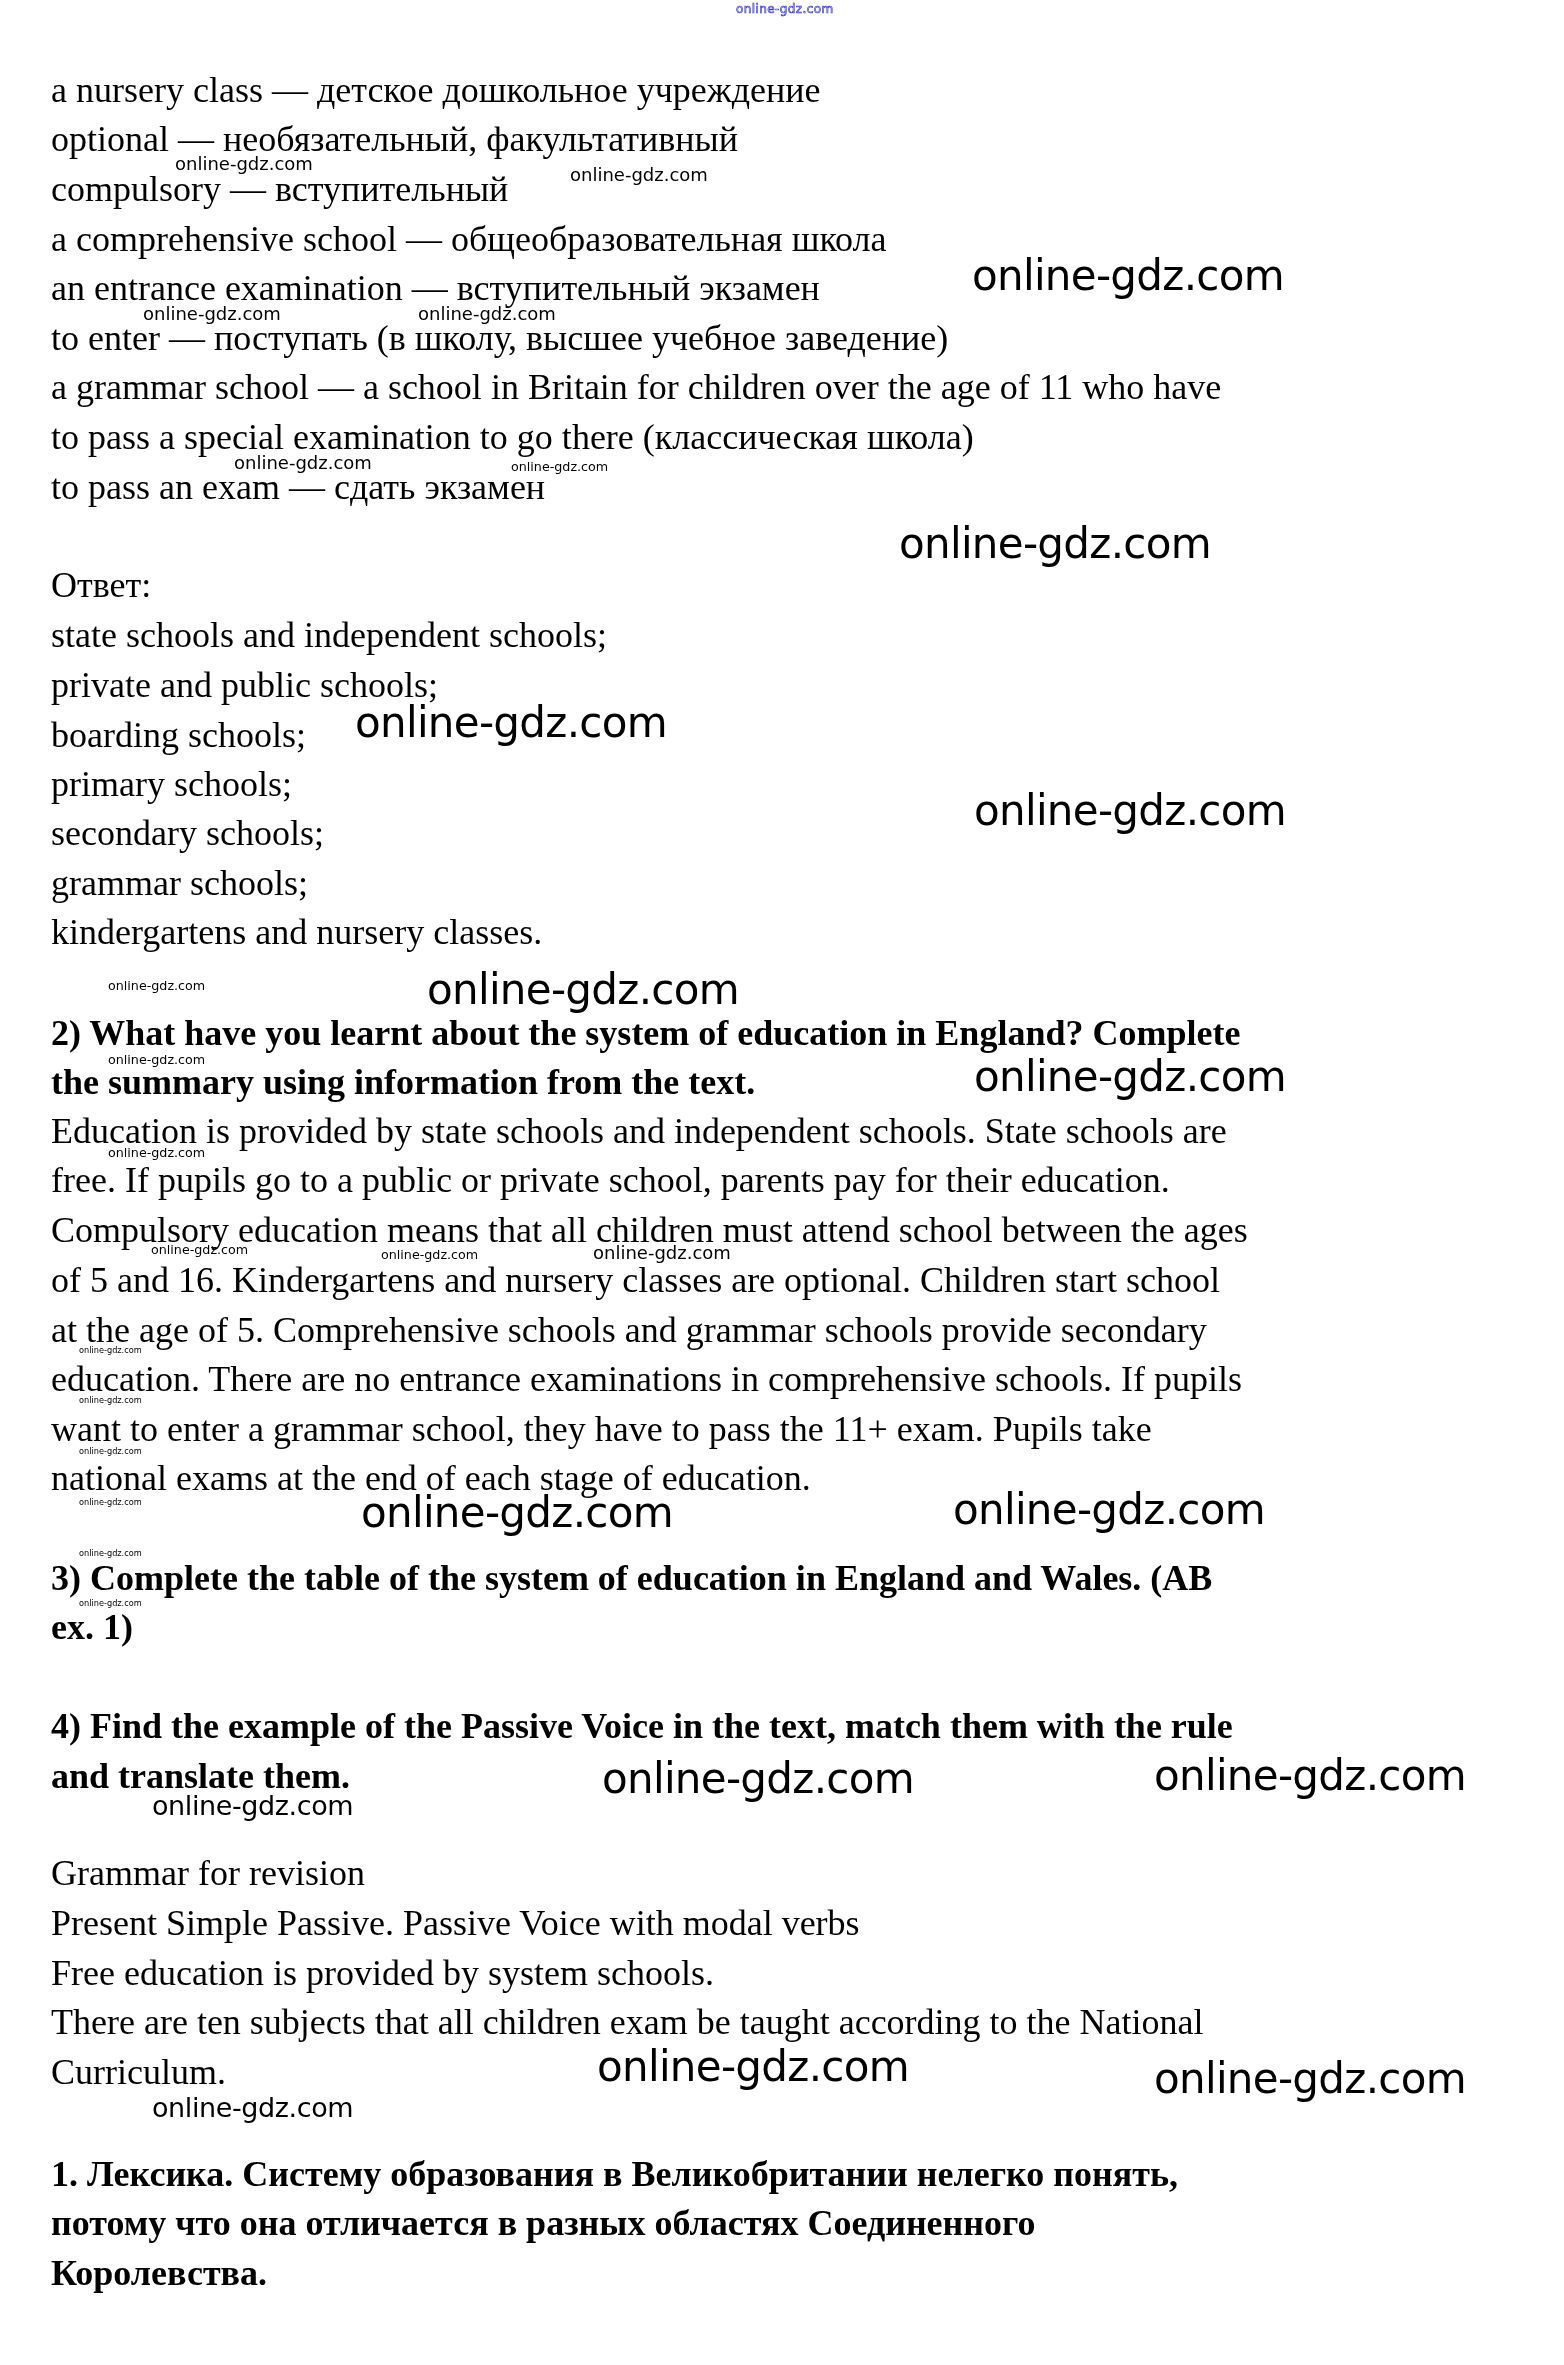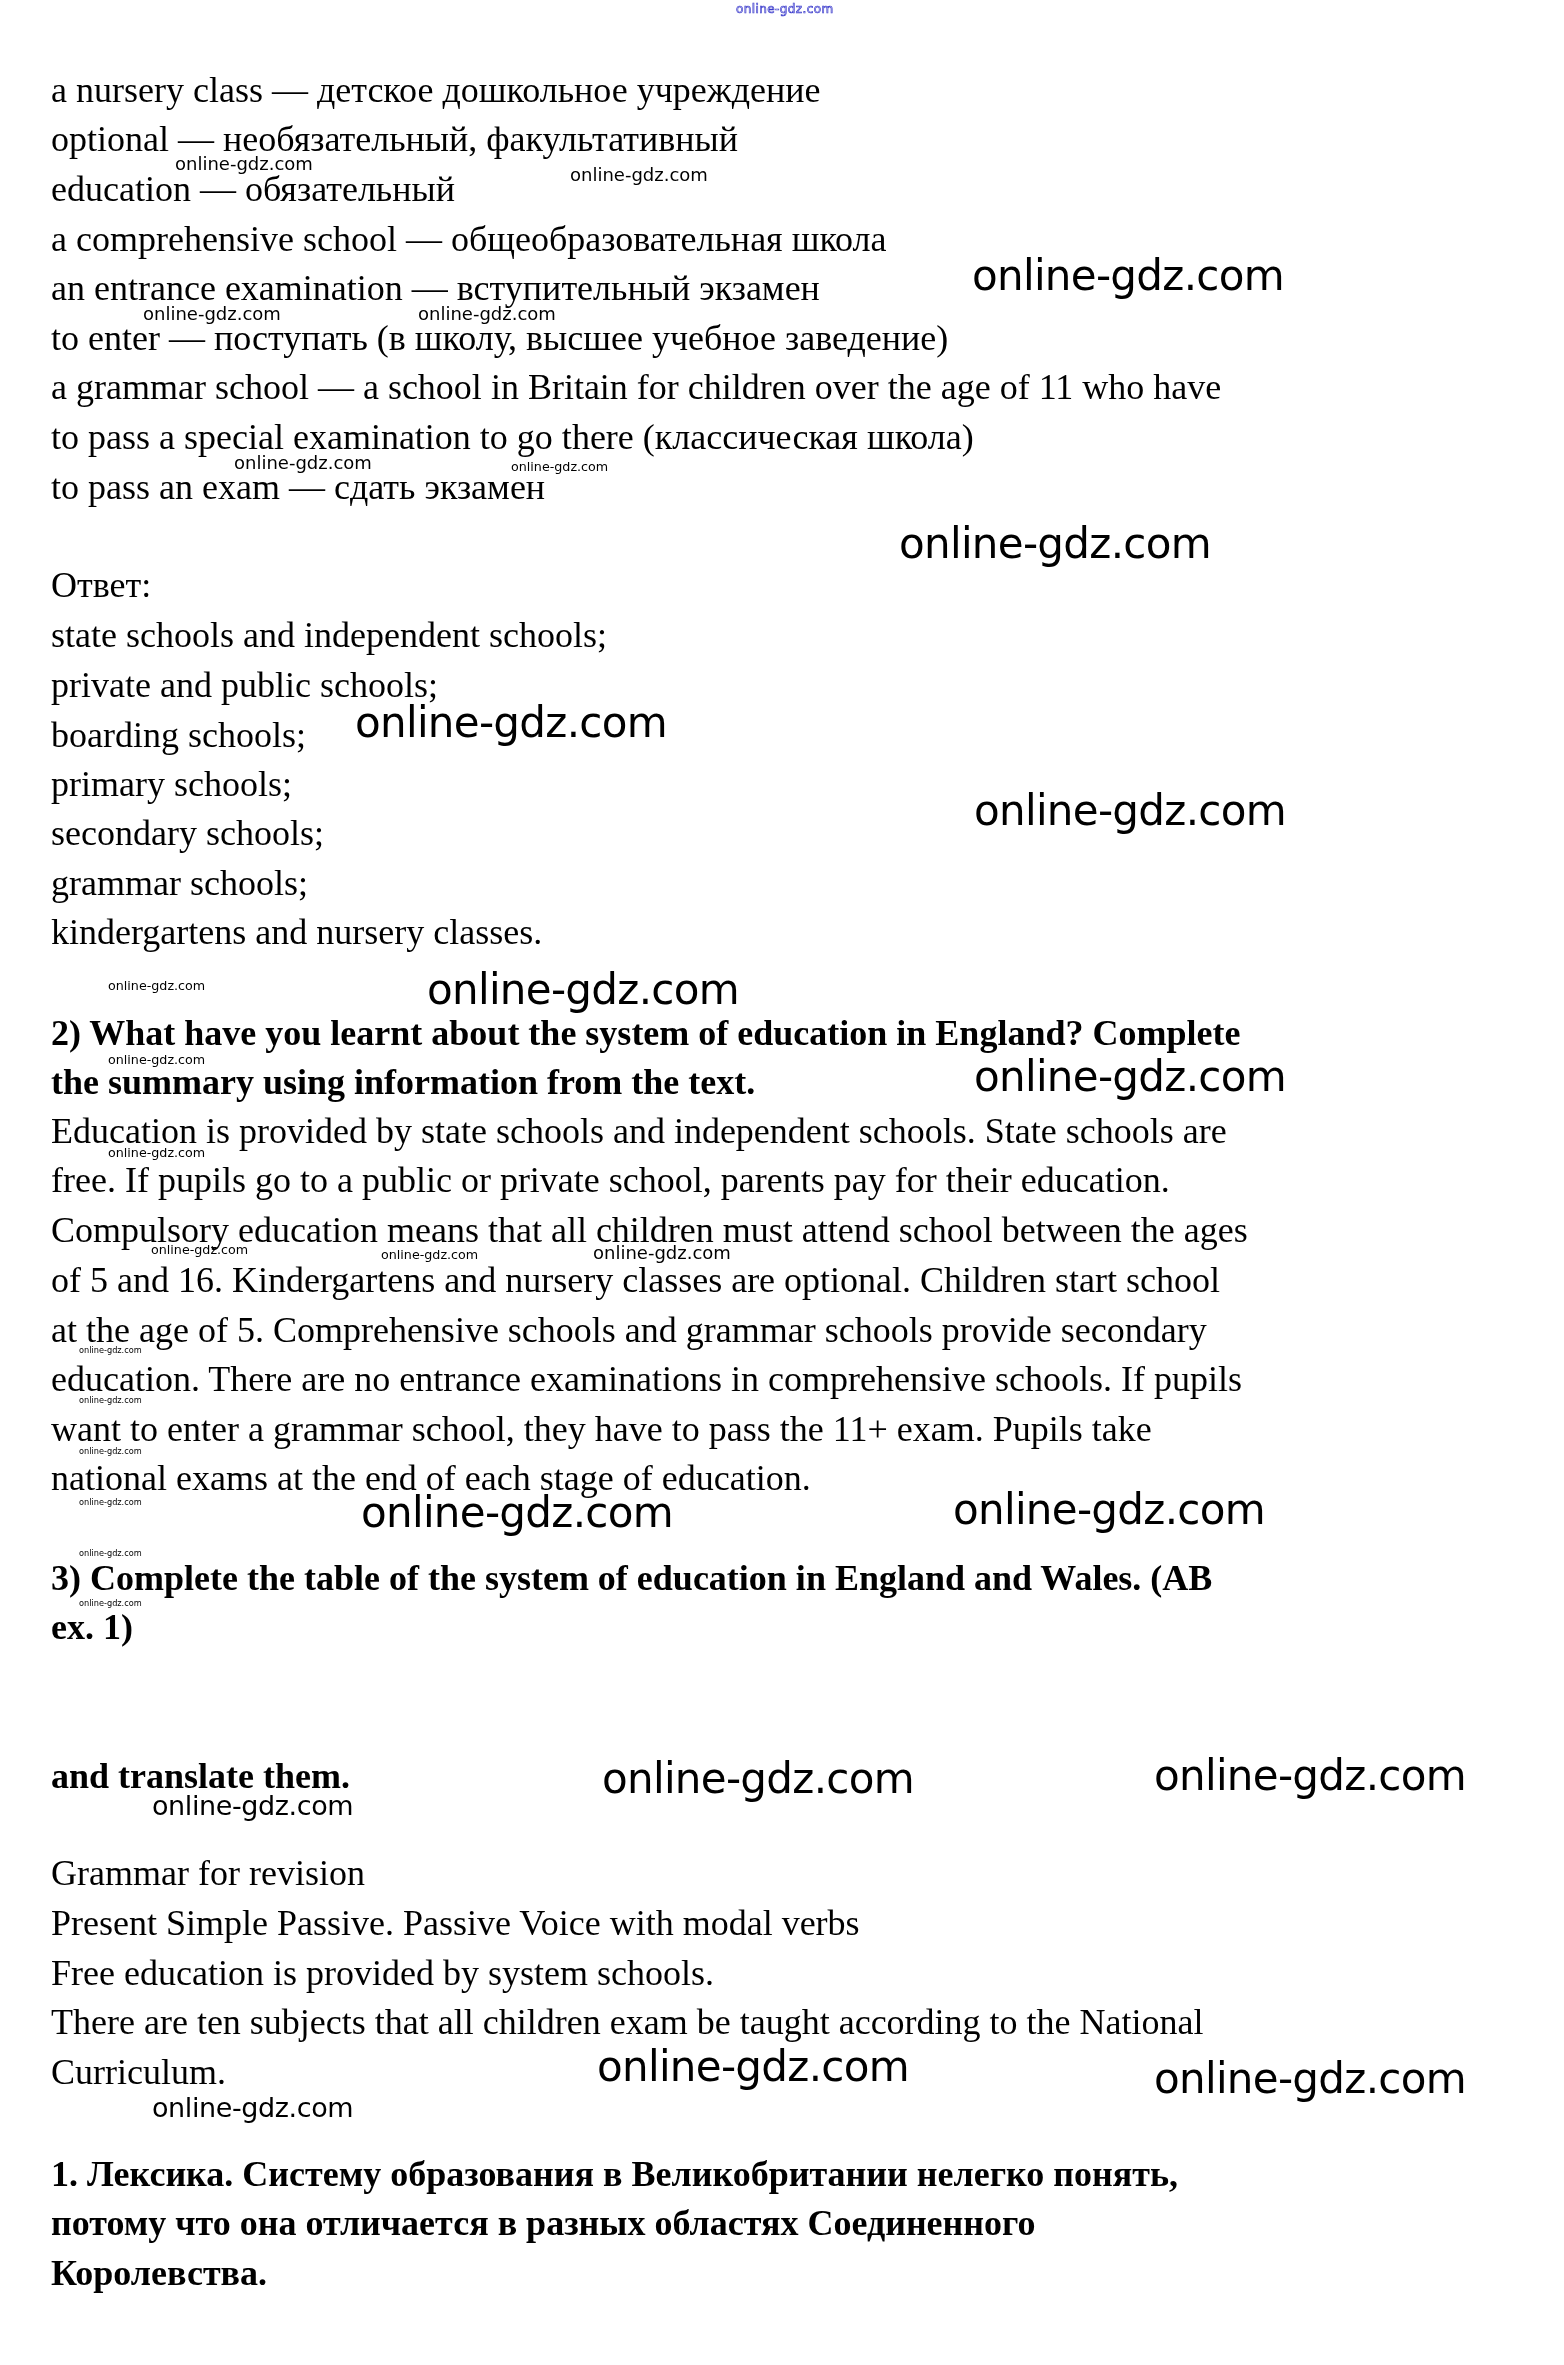--- a/index.html
+++ b/index.html
@@ -27,21 +27,21 @@
   </style>
 </head>
 <body>
 
 <div class="page">
 
   <div class="wm-top">online-gdz.com</div>
 
   <div class="ln" style="top:67px">a nursery class — детское дошкольное учреждение</div>
   <div class="ln" style="top:116px">optional — необязательный, факультативный</div>
-  <div class="ln" style="top:166px">education — обязательный</div>
+  <div class="ln" style="top:166px">compulsory — вступительный</div>
   <div class="ln" style="top:216px">a comprehensive school — общеобразовательная школа</div>
   <div class="ln" style="top:265px">an entrance examination — вступительный экзамен</div>
   <div class="ln" style="top:315px">to enter — поступать (в школу, высшее учебное заведение)</div>
   <div class="ln" style="top:364px">a grammar school — a school in Britain for children over the age of 11 who have</div>
   <div class="ln" style="top:414px">to pass a special examination to go there (классическая школа)</div>
   <div class="ln" style="top:464px">to pass an exam — сдать экзамен</div>
 
   <div class="ln" style="top:562px">Ответ:</div>
   <div class="ln" style="top:612px">state schools and independent schools;</div>
   <div class="ln" style="top:662px">private and public schools;</div>
@@ -58,20 +58,21 @@
   <div class="ln" style="top:1157px">free. If pupils go to a public or private school, parents pay for their education.</div>
   <div class="ln" style="top:1257px">of 5 and 16. Kindergartens and nursery classes are optional. Children start school</div>
   <div class="ln" style="top:1307px">at the age of 5. Comprehensive schools and grammar schools provide secondary</div>
   <div class="ln" style="top:1356px">education. There are no entrance examinations in comprehensive schools. If pupils</div>
   <div class="ln" style="top:1406px">want to enter a grammar school, they have to pass the 11+ exam. Pupils take</div>
   <div class="ln" style="top:1455px">national exams at the end of each stage of education.</div>
 
   <div class="ln b" style="top:1555px">3) Complete the table of the system of education in England and Wales. (AB</div>
   <div class="ln b" style="top:1604px">ex. 1)</div>
 
+  <div class="ln b" style="top:1703px">4) Find the example of the Passive Voice in the text, match them with the rule</div>
   <div class="ln b" style="top:1753px">and translate them.</div>
   <div class="ln" style="top:1850px">Grammar for revision</div>
   <div class="ln" style="top:1900px">Present Simple Passive. Passive Voice with modal verbs</div>
   <div class="ln" style="top:1950px">Free education is provided by system schools.</div>
   <div class="ln" style="top:1999px">There are ten subjects that all children exam be taught according to the National</div>
   <div class="ln" style="top:2049px">Curriculum.</div>
 
   <div class="ln b" style="top:2151px">1. Лексика. Систему образования в Великобритании нелегко понять,</div>
   <div class="ln b" style="top:2200px">потому что она отличается в разных областях Соединенного</div>
   <div class="ln b" style="top:2250px">Королевства.</div>

